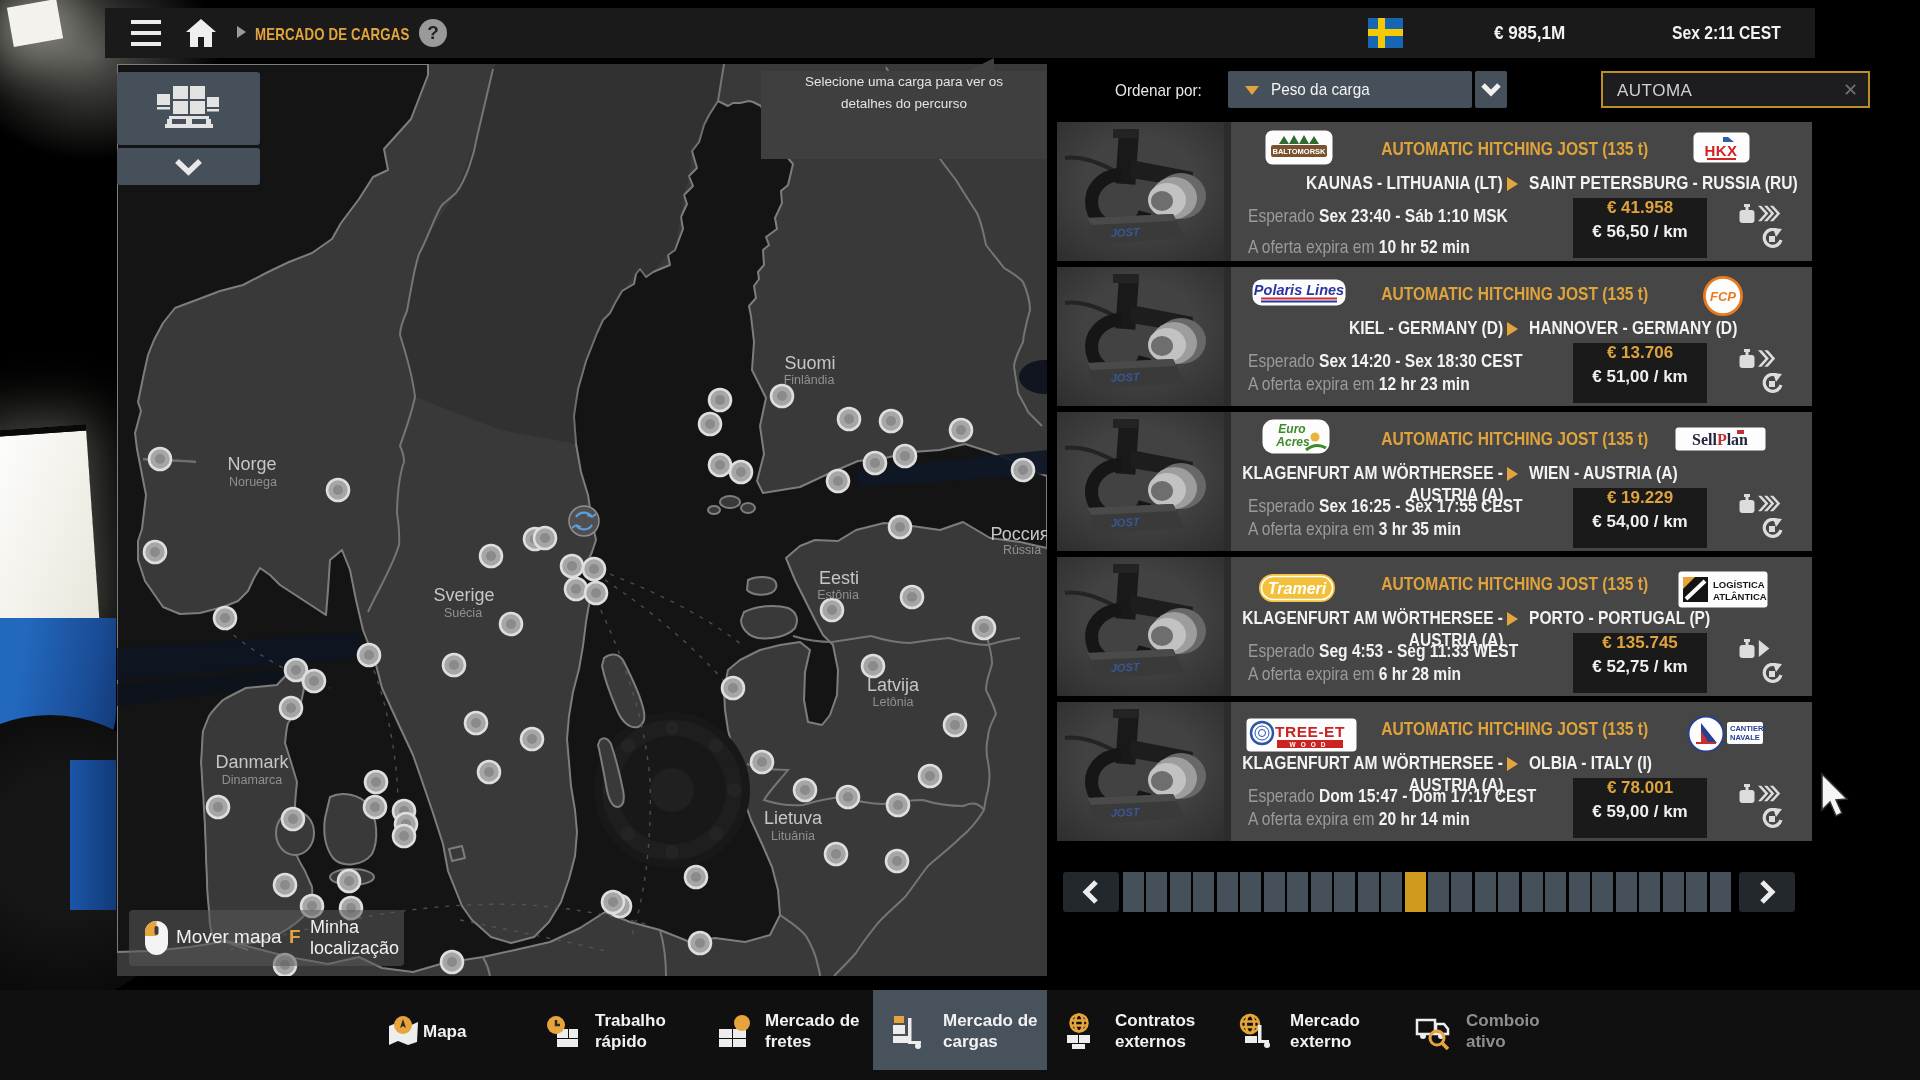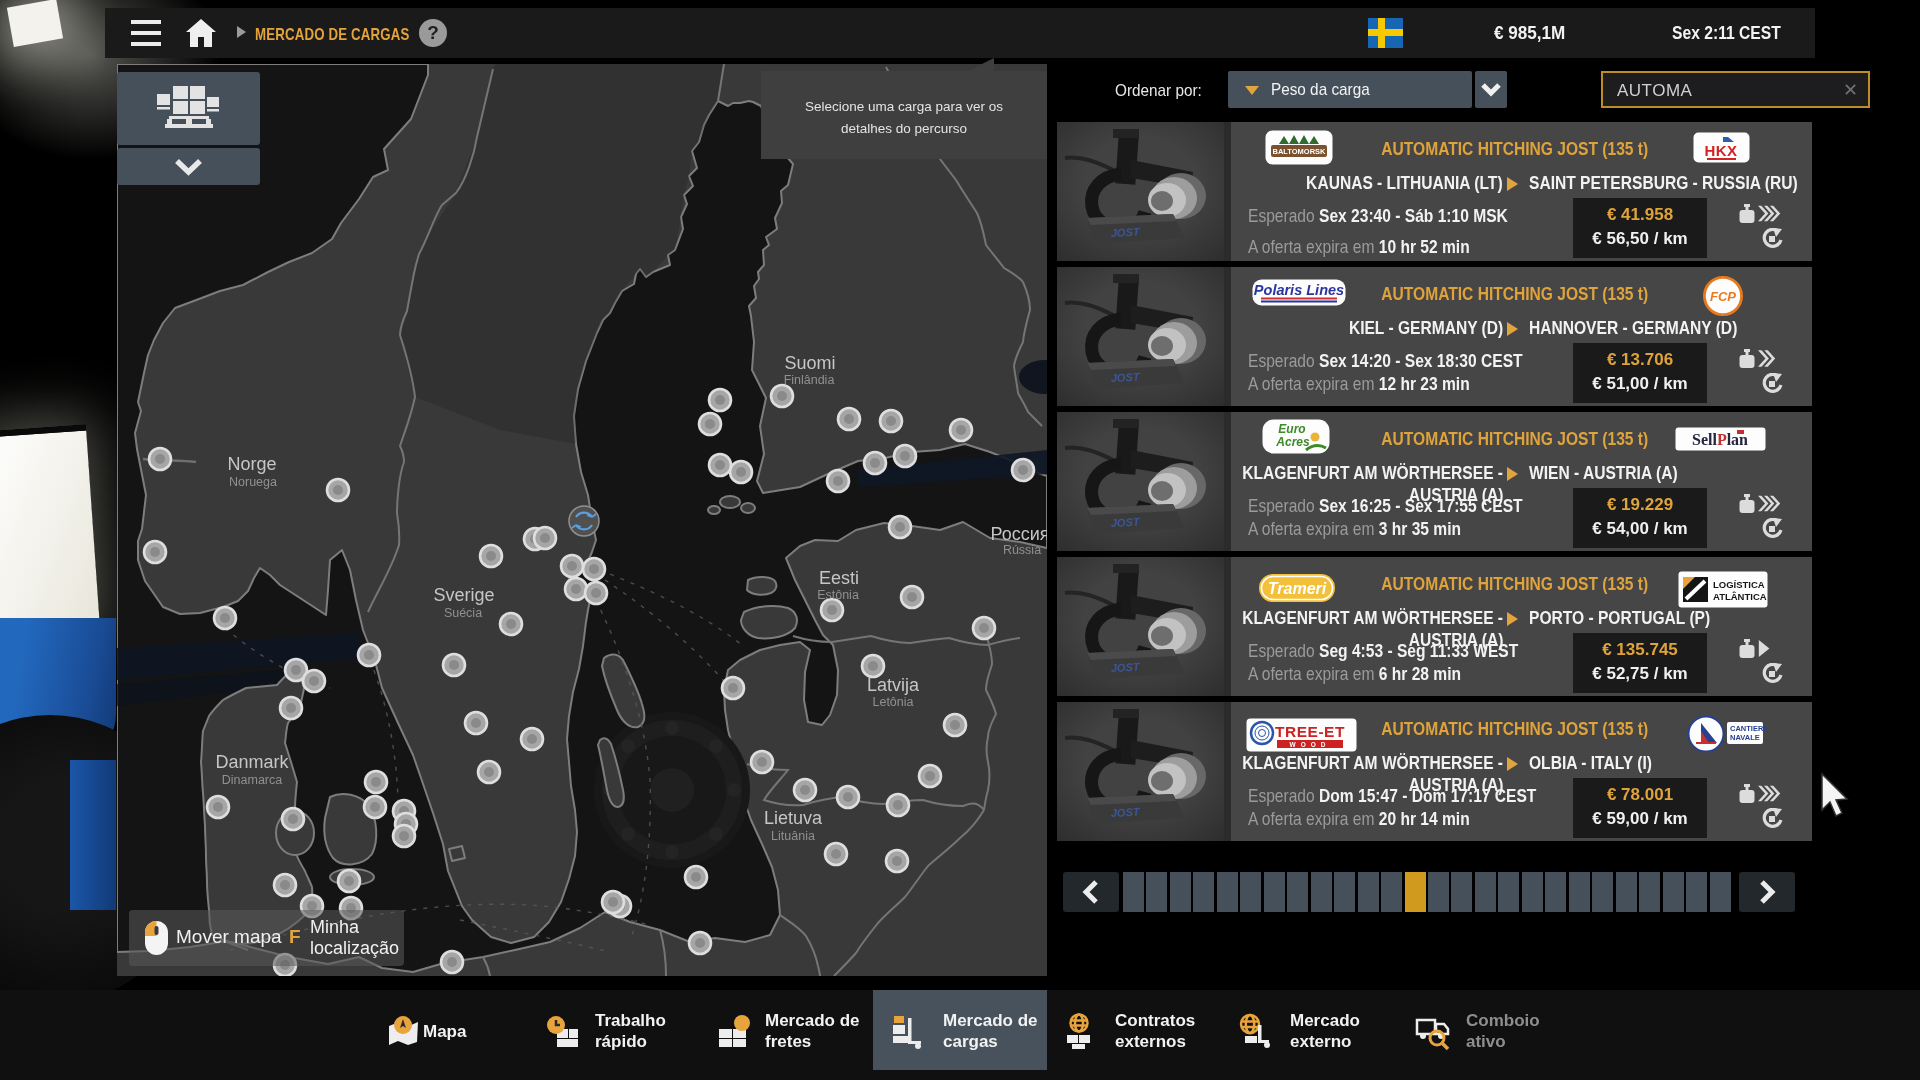--- a/index.html
+++ b/index.html
@@ -43,38 +43,38 @@
 .route{position:absolute;top:50px;font-size:19px;font-weight:bold;color:#f2f2f2;white-space:nowrap;}
 .ro{right:309px;text-align:right;}
 .ro2{right:309px;top:72px;text-align:left;font-size:19px;font-weight:bold;color:#f2f2f2;position:absolute;white-space:nowrap;}
 .rd{left:472px;}
 .rarr{position:absolute;width:0;height:0;border-left:11px solid #e2a43c;border-top:7px solid transparent;border-bottom:7px solid transparent;}
 .sxl{display:inline-block;transform:scaleX(.82);transform-origin:left center;white-space:nowrap;}
 .sxr{display:inline-block;transform:scaleX(.82);transform-origin:right center;white-space:nowrap;}
 .grey{color:#9b9b9b;font-weight:normal;}
 .tline{position:absolute;left:191px;font-size:19px;color:#f2f2f2;font-weight:bold;white-space:nowrap;}
 .pricebox{position:absolute;left:516px;top:76px;width:134px;height:60px;background:#1a1a1a;text-align:center;}
-.p1{font-size:17px;font-weight:bold;color:#dfa33c;margin-top:7px;}
+.p1{font-size:17px;font-weight:bold;color:#dfa33c;}
 .p2{font-size:17px;font-weight:bold;color:#f0f0f0;margin-top:4px;}
 .ic1{position:absolute;left:682px;top:82px;}
 .ic2{position:absolute;left:701px;top:82px;}
 .ic3{position:absolute;left:702px;top:106px;}
 
 .pgbtn{width:56px;height:40px;background:#23282d;border-radius:3px;}
 .tile{position:absolute;top:872px;width:21px;height:40px;background:#46505a;}
 #gpsbtn{left:1063px;top:935px;width:734px;height:33px;background:#3b3b3b;border-radius:2px;text-align:center;}
 #gpsbtn span{display:inline-block;font-size:20px;font-weight:bold;color:#a0a0a0;line-height:33px;transform:scaleX(.9);}
 
 #nav{left:0;top:990px;width:1920px;height:90px;background:#101010;}
 #navsel{left:873px;top:990px;width:174px;height:80px;background:#47525d;}
 .nlbl{position:absolute;font-size:17px;font-weight:bold;color:#f2f2f2;line-height:21px;}
 .nlbl.off{color:#8e8e8e;}
 
 #tooltip{left:761px;top:71px;width:286px;height:88px;background:#3f3f3f;}
-#tooltip div{margin-top:25px;text-align:center;font-size:13.5px;color:#e4e4e4;line-height:22px;}
+#tooltip div{text-align:center;font-size:13.5px;color:#e4e4e4;line-height:22px;}
 #tipnotch{left:968px;top:58px;width:0;height:0;border-bottom:13px solid #3f3f3f;border-left:26px solid transparent;}
 
 #mapbtn1{left:117px;top:72px;width:143px;height:73px;background:#46505a;border-radius:3px;}
 #mapbtn2{left:117px;top:148px;width:143px;height:37px;background:#46505a;border-radius:3px;}
 
 #mover{left:129px;top:910px;width:275px;height:56px;background:rgba(90,90,90,.55);border-radius:4px;}
 #mover .t1{left:47px;top:16px;font-size:19px;color:#f0f0f0;}
 #mover .f{left:160px;top:16px;font-size:19px;font-weight:bold;color:#e2a43c;}
 #mover .t2{left:181px;top:7px;font-size:18px;color:#f0f0f0;line-height:21px;}
 #cursor{left:1820px;top:772px;}

